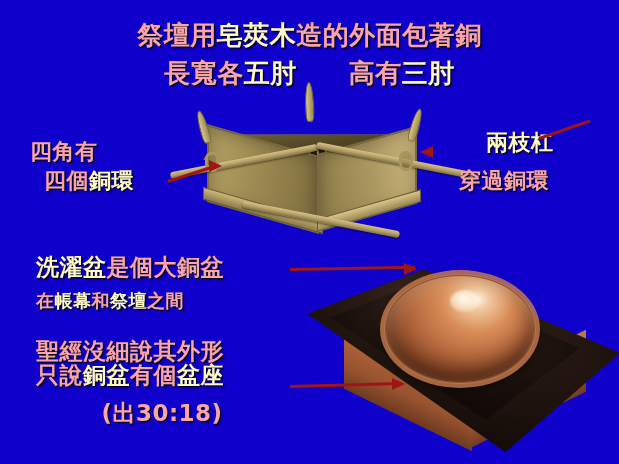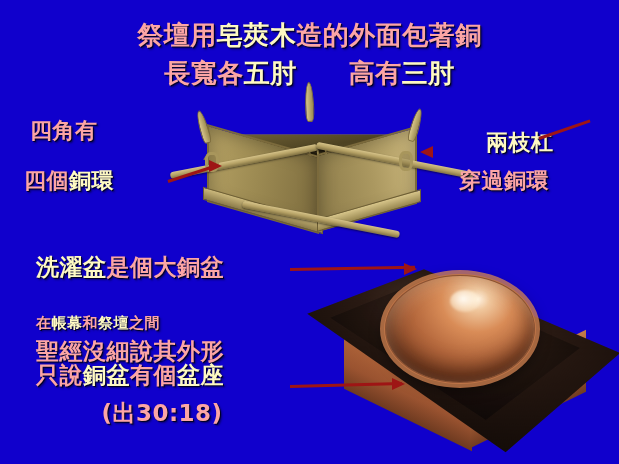--- a/index.html
+++ b/index.html
@@ -28,27 +28,27 @@
        1px 1px 0 rgba(0,0,20,.85),
        2px 2px 2px rgba(0,0,40,.55);
   }
   .w { color: #fca5a5; }
   .y { color: #fef9c3; }
 
   .title1 { left: 0; top: 22px; width: 619px; text-align: center; font-size: 26px; }
   .title2 { left: 0; top: 60px; width: 619px; text-align: center; font-size: 26px; }
   .title2 .gap { display:inline-block; width: 52px; }
 
-  .lbl-tl1 { left: 30px;  top: 120px; font-size: 22px; }
-  .lbl-tl2 { left: 24px;  top: 170px; font-size: 22px; }
+  .lbl-tl1 { left: 30px;  top: 143px; font-size: 22px; font-family: Liberation Mono, monospace; }
+  .lbl-tl2 { left: 44px;  top: 170px; font-size: 22px; }
   .lbl-tr1 { left: 486px; top: 132px; font-size: 22px; text-align: right; }
   .lbl-tr2 { left: 459px; top: 170px; font-size: 22px; }
 
   .lbl-b1 { left: 36px; top: 256px; font-size: 23px; }
-  .lbl-b2 { left: 36px; top: 292px; font-size: 15px; margin-top: 24px; }
+  .lbl-b2 { left: 36px; top: 292px; font-size: 18px; }
   .lbl-b3 { left: 36px; top: 340px; font-size: 23px; }
   .lbl-b4 { left: 36px; top: 364px; font-size: 23px; }
   .lbl-b5 { left: 29px; top: 402px; width: 266px; text-align: center; font-size: 23px; }
 
   
   .connector {
     position: absolute;
     background: #9E1515;
     height: 3px;
     transform-origin: 0 50%;

